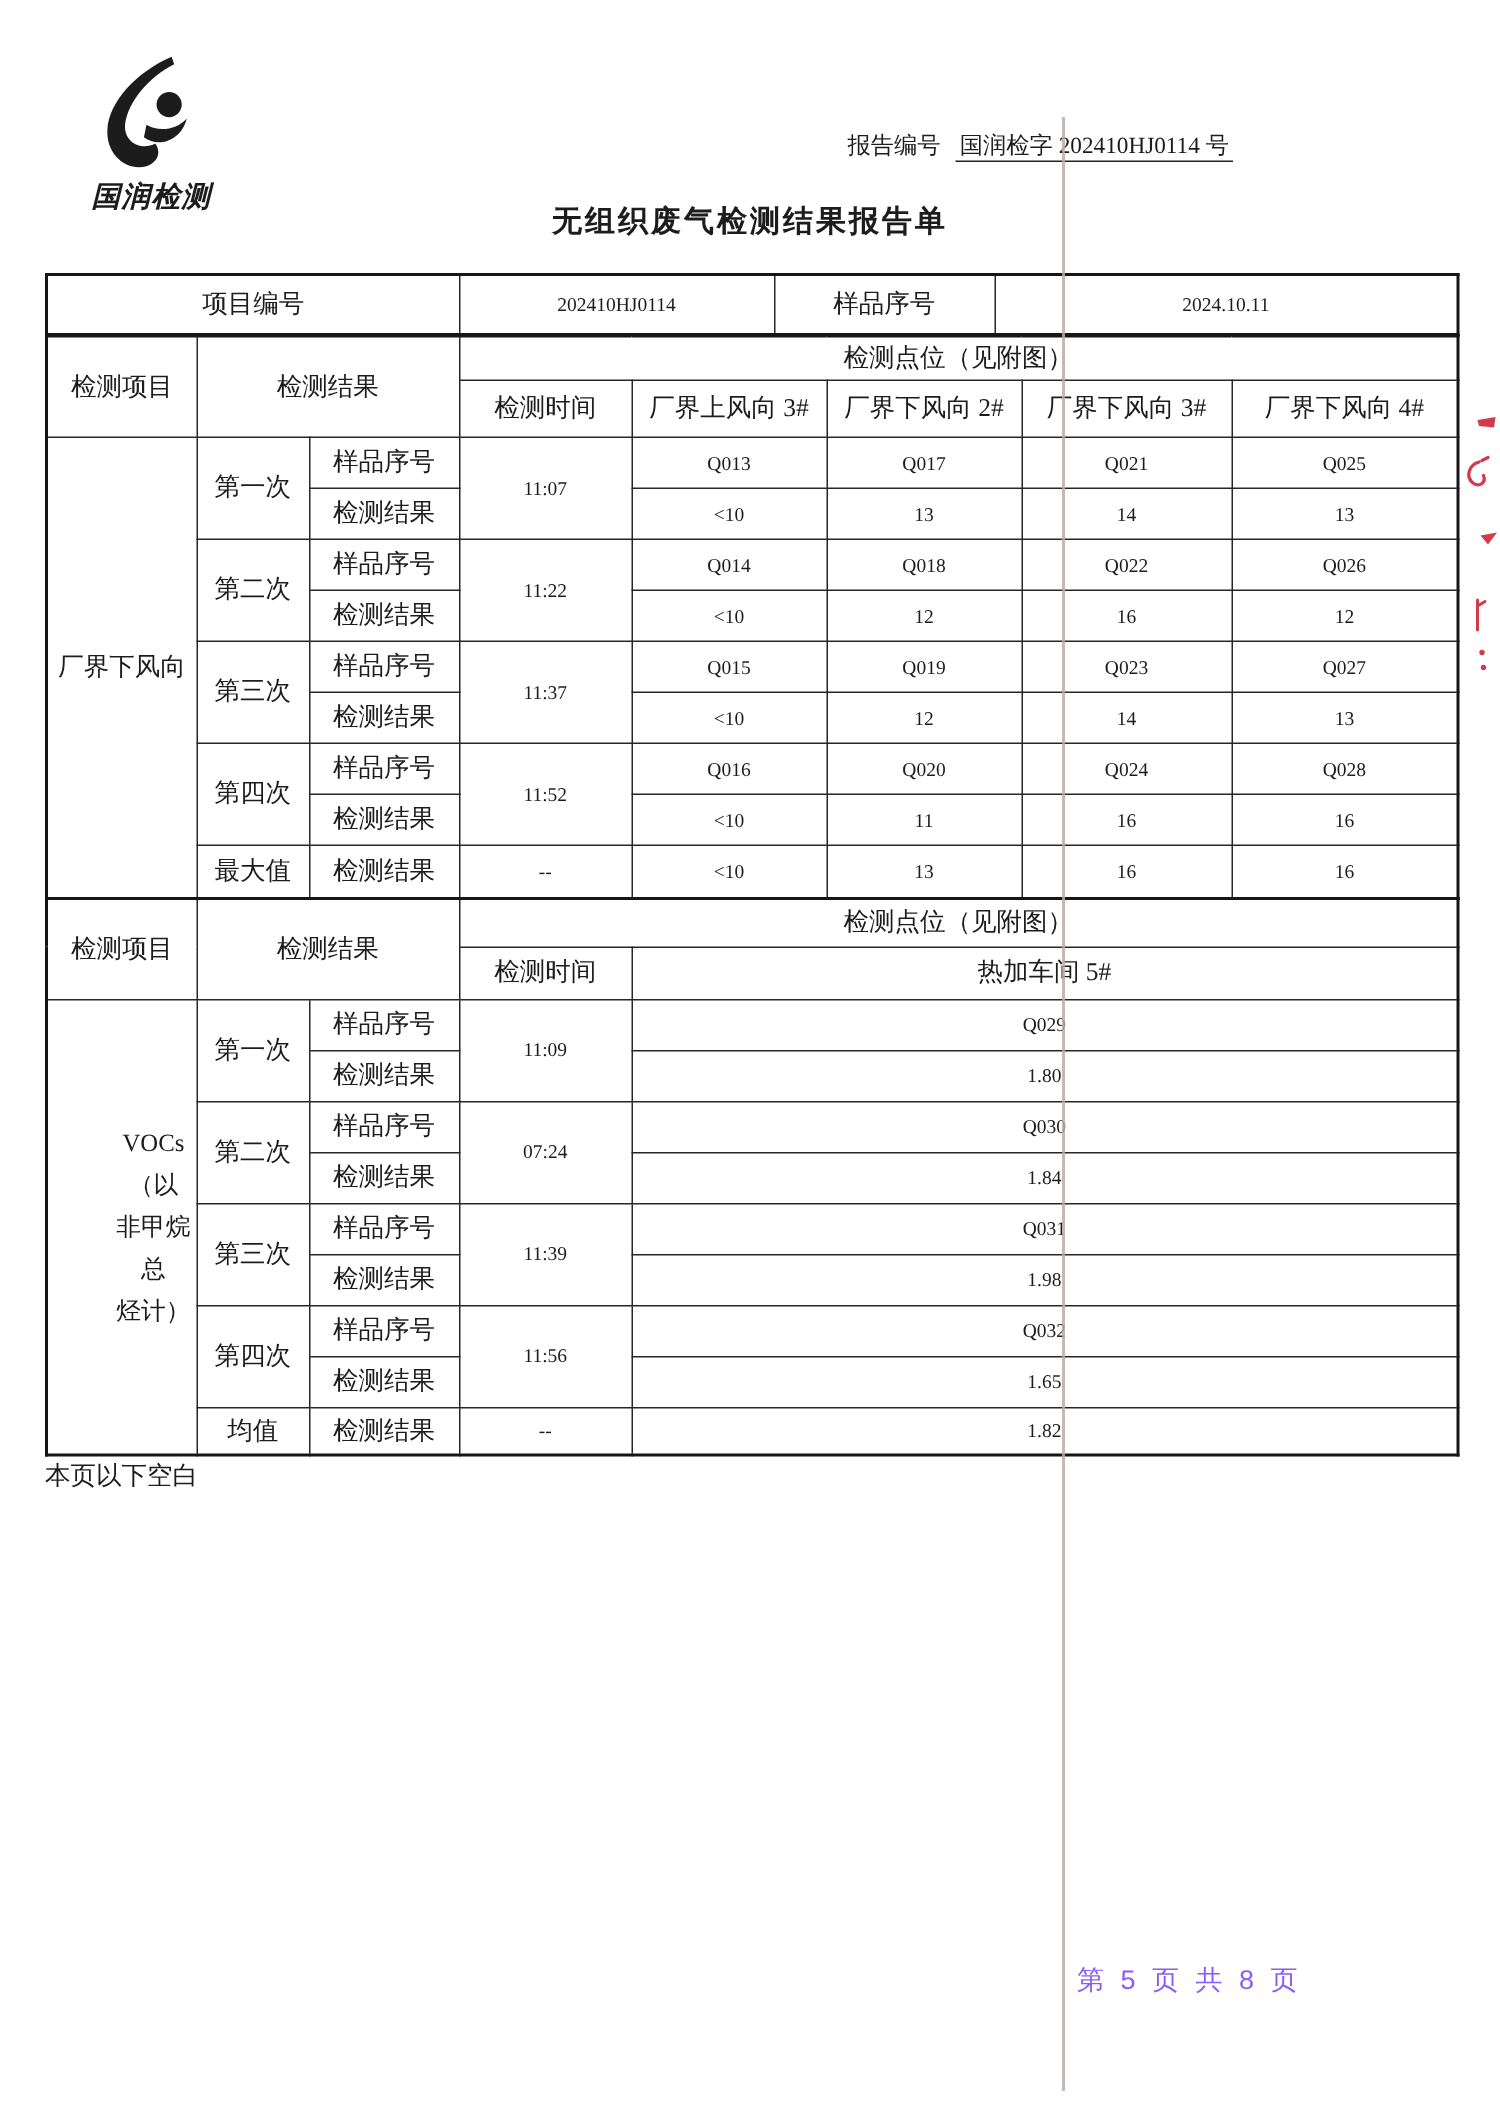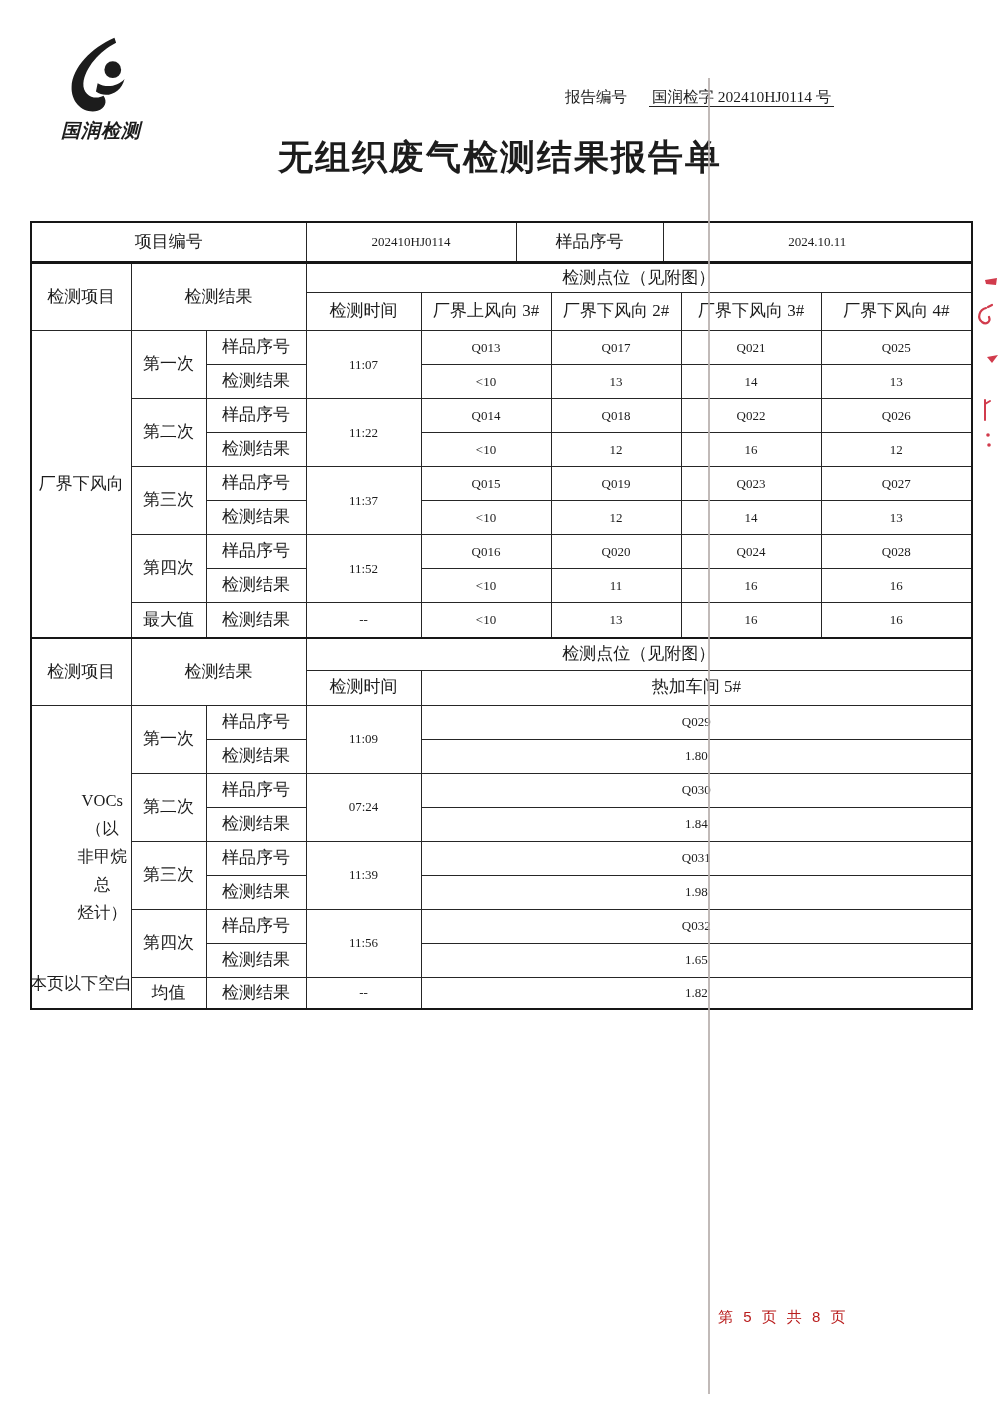--- a/index.html
+++ b/index.html
@@ -7,38 +7,38 @@
     position:relative;width:1000px;height:1413px;background:#ffffff;
     font-family:"Liberation Serif","DejaVu Serif",serif;color:#1c1c1c;overflow:hidden;
   }
   
   .logo{position:absolute;left:46px;top:36px;width:110px;text-align:center;}
   .logo svg{display:block;margin:0 auto;}
   .logo-text{font-weight:700;font-size:19px;letter-spacing:1px;margin-top:2px;
     font-family:"Liberation Sans","DejaVu Sans",sans-serif;font-style:italic;}
   
   .report-no{position:absolute;left:565px;top:87px;font-size:15.5px;white-space:nowrap;}
-  .report-no .underlined{border-bottom:1.3px solid #222;padding:0 3px 1px 3px;margin-left:18px;}
+  .report-no .underlined{border-bottom:1.3px solid #222;padding:0 3px 1px 3px;margin-left:6px;}
   
   .title{position:absolute;left:0;top:134px;width:1000px;margin:0;text-align:center;
-    font-size:35px;font-weight:700;letter-spacing:2px;}
+    font-size:20px;font-weight:700;letter-spacing:2px;}
   
   .tables{position:absolute;left:30px;top:182px;width:941px;}
-  table{border-collapse:collapse;table-layout:fixed;width:941px;border:2px solid #161616;margin-top:39px;}
+  table{border-collapse:collapse;table-layout:fixed;width:941px;border:2px solid #161616;}
   .t1,.t2{margin-top:-1.5px;}
   td{border:1.5px solid #262626;text-align:center;vertical-align:middle;
      font-size:17px;padding:0 2px;overflow:hidden;line-height:1.2;}
   td.num{font-size:13px;}
   td.multiline{white-space:pre-line;font-size:16.5px;line-height:1.7;padding-left:44px;}
   tr.h40{height:40px;} tr.h30{height:30px;} tr.h38{height:38px;}
   tr.h34{height:34px;} tr.h35{height:35px;} tr.h32{height:32px;}
   
   .blank-note{position:absolute;left:30px;top:972px;width:941px;text-align:left;font-size:17px;}
-  .page-footer{position:absolute;left:718px;top:1308px;font-size:15px;letter-spacing:3px;
-    font-family:"Liberation Sans","DejaVu Sans",sans-serif;color:#b91c1c;}
+  .page-footer{position:absolute;left:718px;top:1308px;font-size:18px;letter-spacing:3px;
+    font-family:"Liberation Sans","DejaVu Sans",sans-serif;color:#8b5cf6;}
   
   .crease{position:absolute;left:708px;top:78px;width:1.6px;height:1316px;
     background:#b6aeac;opacity:.85;}
   .red-marks{position:absolute;left:972px;top:274px;}
 </style>
 </head>
 <body>
 
 <div class="page">
 

